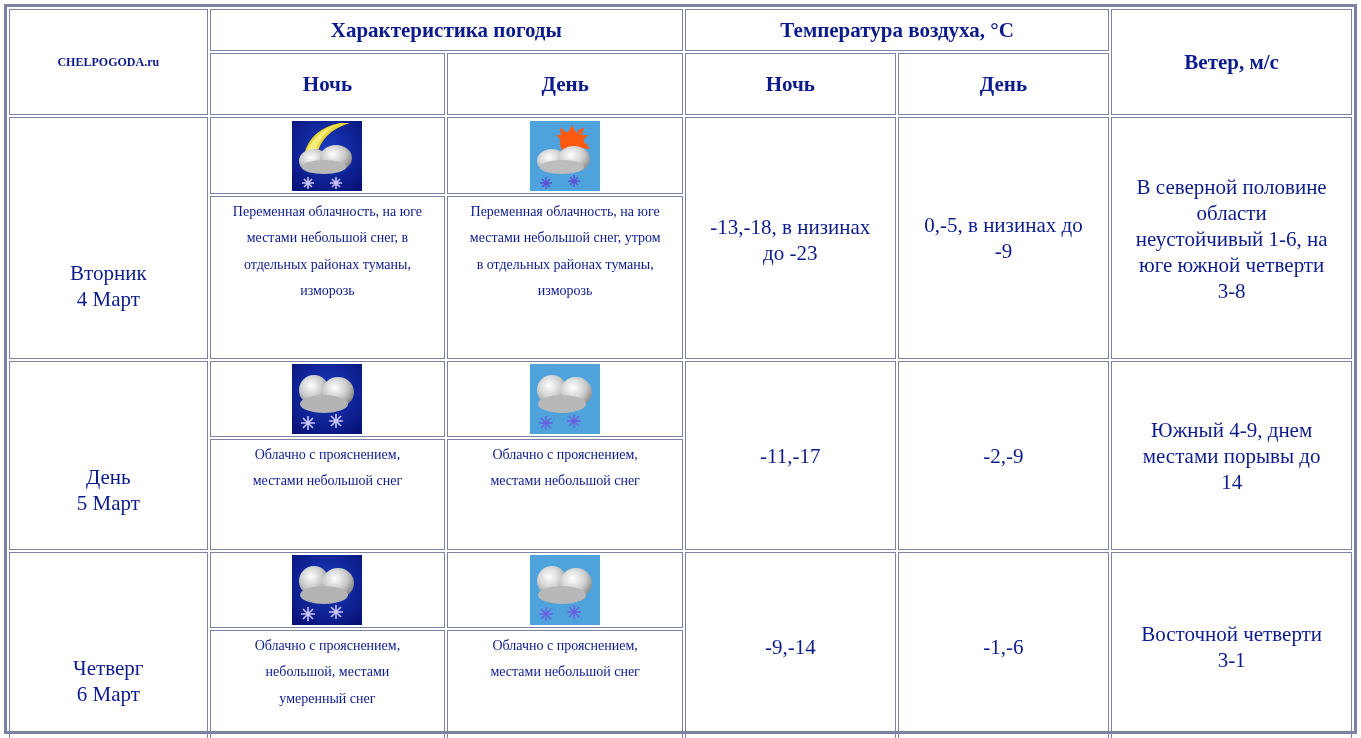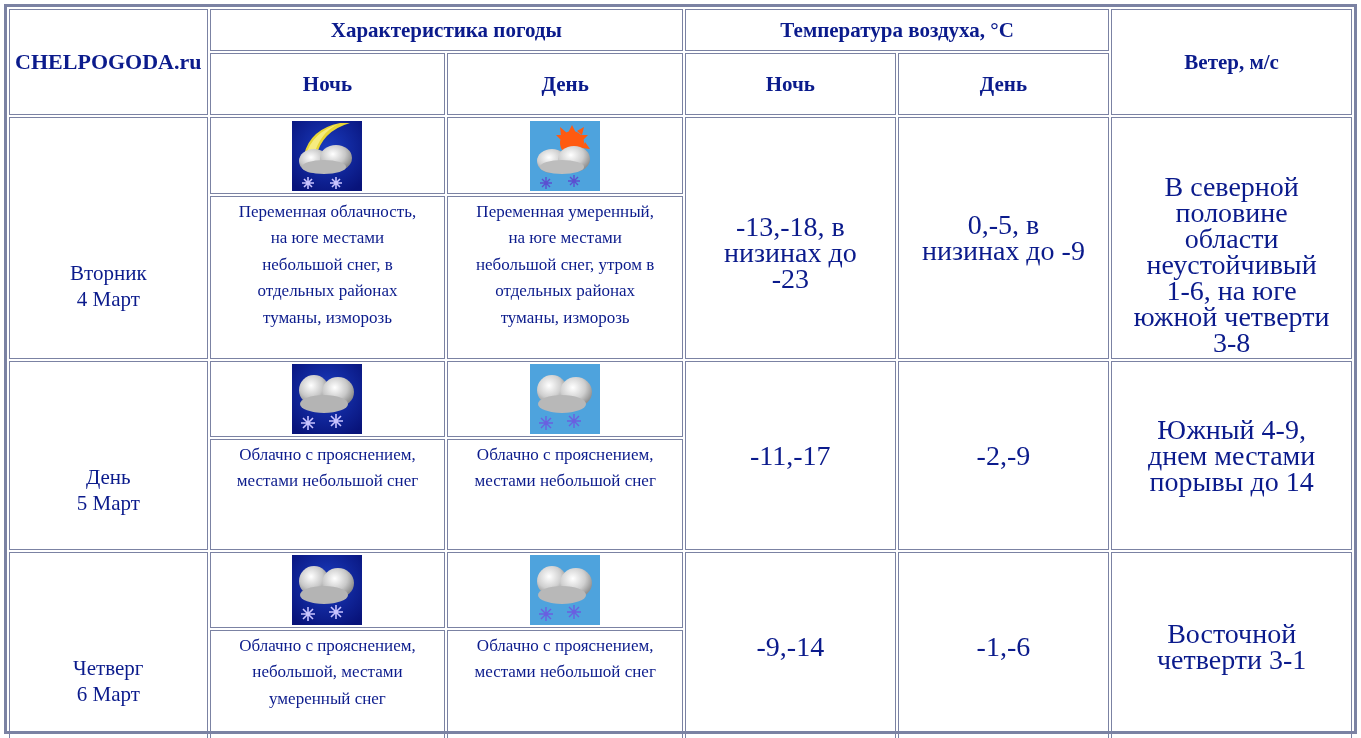--- a/index.html
+++ b/index.html
@@ -20,24 +20,24 @@
     color: #0b1b8c;
   }
   table.forecast td {
     border: 1px solid #7b82a3;
     text-align: center;
     vertical-align: middle;
     padding: 0 21px;
     box-sizing: border-box;
   }
   .hdr { font-weight: bold; font-size: 21px; }
-  .hdr.brand { font-size: 22px; padding: 6px 2px; text-align: center; }
+  .hdr.brand { font-size: 12px; padding: 6px 2px; text-align: center; }
   .day-cell { font-weight: normal; font-size: 21px; line-height: 26px; vertical-align: top; }
-  .txt { font-size: 17px; line-height: 26.4px; vertical-align: top !important; padding-top: 2px !important; margin-left: 16px; }
-  .midtxt { font-size: 28px; line-height: 26px; }
+  .txt { font-size: 14px; line-height: 26.4px; vertical-align: top !important; padding-top: 2px !important; margin-left: 16px; }
+  .midtxt { font-size: 21px; line-height: 26px; }
   .icon-cell { height: 76px; padding: 0 !important; }
   .icon {
     display: inline-block; width: 70px; height: 70px; vertical-align: middle;
     position: relative; overflow: hidden;
   }
   .icon svg { display: block; }
   .wind-top { vertical-align: top !important; padding-top: 56px !important; }
 </style>
 </head>
 <body>
@@ -127,21 +127,21 @@
           </g>
         </svg>
       </span>
     </td>
     <td rowspan="2" class="midtxt" style="vertical-align:top;padding-top:96px">-13,-18, в низинах до -23</td>
     <td rowspan="2" class="midtxt">0,-5, в низинах до -9</td>
     <td rowspan="2" class="midtxt wind-top">В северной половине области неустойчивый 1-6, на юге южной четверти 3-8</td>
   </tr>
   <tr style="height:163px">
     <td class="txt">Переменная облачность, на юге местами небольшой снег, в отдельных районах туманы, изморозь</td>
-    <td class="txt">Переменная умеренный, на юге местами небольшой снег, утром в отдельных районах туманы, изморозь</td>
+    <td class="txt">Переменная облачность, на юге местами небольшой снег, утром в отдельных районах туманы, изморозь</td>
   </tr>
 
   <tr style="height:76px">
     <td rowspan="2" class="day-cell">
       <div style="padding-top:68px">
         <div>День</div>
         <div>5 Март</div>
       </div>
     </td>
     <td class="icon-cell">

